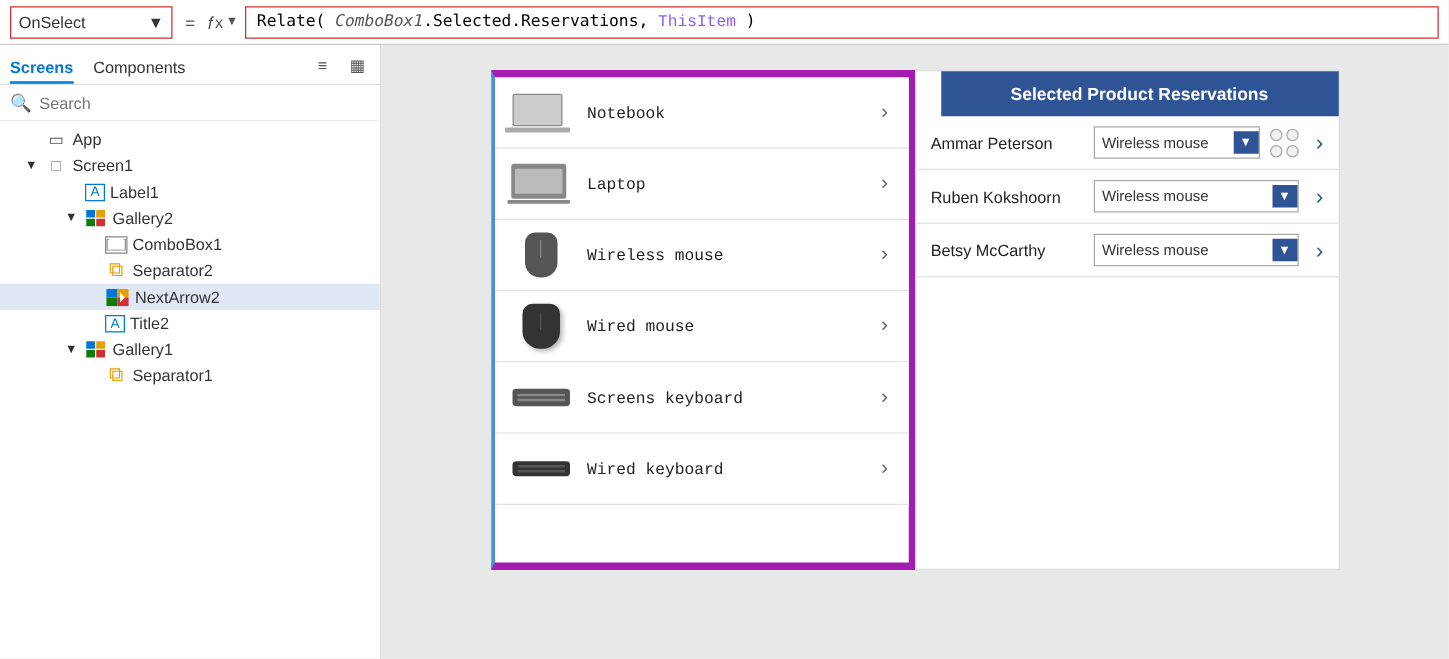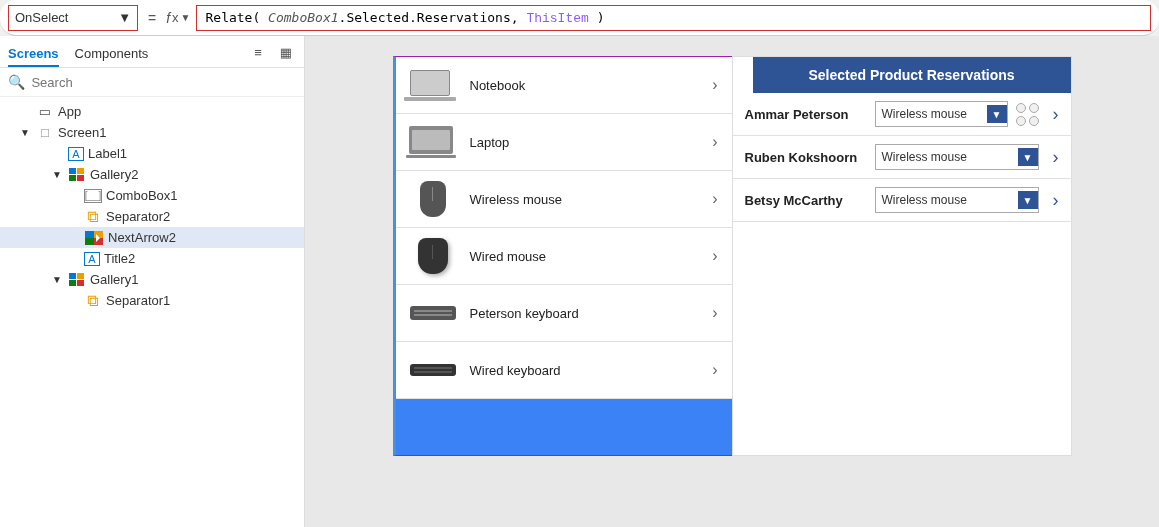--- a/index.html
+++ b/index.html
@@ -7,21 +7,20 @@
 
     
     .formula-bar {
       display: flex;
       align-items: center;
       height: 36px;
       background: #fff;
       border-bottom: 1px solid #ccc;
       padding: 0 8px;
       gap: 6px;
-      border-radius: 16px;
     }
     .formula-bar-select {
       border: 1.5px solid #d32f2f;
       padding: 2px 6px;
       height: 26px;
       width: 130px;
       font-size: 13px;
       color: #333;
       display: flex;
       align-items: center;
@@ -173,24 +172,25 @@
       display: flex;
       align-items: flex-start;
       justify-content: center;
       padding: 20px;
       gap: 0;
       position: relative;
     }
 
     
     .product-list {
-      background: #3b82f6;
-      border: 1px solid #a21caf;
+      background: #ffffff;
+      border: 6px solid #a21caf;
       width: 340px;
       min-height: 400px;
+      font-family: Liberation Mono, monospace;
     }
     .product-item {
       display: flex;
       align-items: center;
       padding: 10px 14px;
       border-bottom: 1px solid #e0e0e0;
       gap: 14px;
       background: #fff;
       cursor: pointer;
     }
@@ -234,21 +234,20 @@
       display: flex;
       align-items: center;
       padding: 8px 12px;
       border-bottom: 1px solid #e0e0e0;
       gap: 10px;
     }
     .reservation-name {
       width: 120px;
       font-size: 13px;
       color: #222;
-      font-weight: bold;
     }
     .reservation-select {
       flex: 1;
       border: 1px solid #aaa;
       padding: 3px 6px;
       font-size: 12px;
       color: #333;
       display: flex;
       align-items: center;
       justify-content: space-between;
@@ -466,21 +465,21 @@
         <span class="product-chevron">›</span>
       </div>
 
       <div class="product-item">
         <div class="product-img">
           <div style="width:46px;height:14px;background:#555;border-radius:3px;position:relative;">
             <div style="position:absolute;top:4px;left:4px;right:4px;height:2px;background:#888;"></div>
             <div style="position:absolute;top:8px;left:4px;right:4px;height:2px;background:#888;"></div>
           </div>
         </div>
-        <span class="product-name">Peterson keyboard</span>
+        <span class="product-name">Screens keyboard</span>
         <span class="product-chevron">›</span>
       </div>
 
       <div class="product-item">
         <div class="product-img">
           <div style="width:46px;height:12px;background:#333;border-radius:3px;position:relative;">
             <div style="position:absolute;top:3px;left:4px;right:4px;height:2px;background:#555;"></div>
             <div style="position:absolute;top:7px;left:4px;right:4px;height:2px;background:#555;"></div>
           </div>
         </div>

